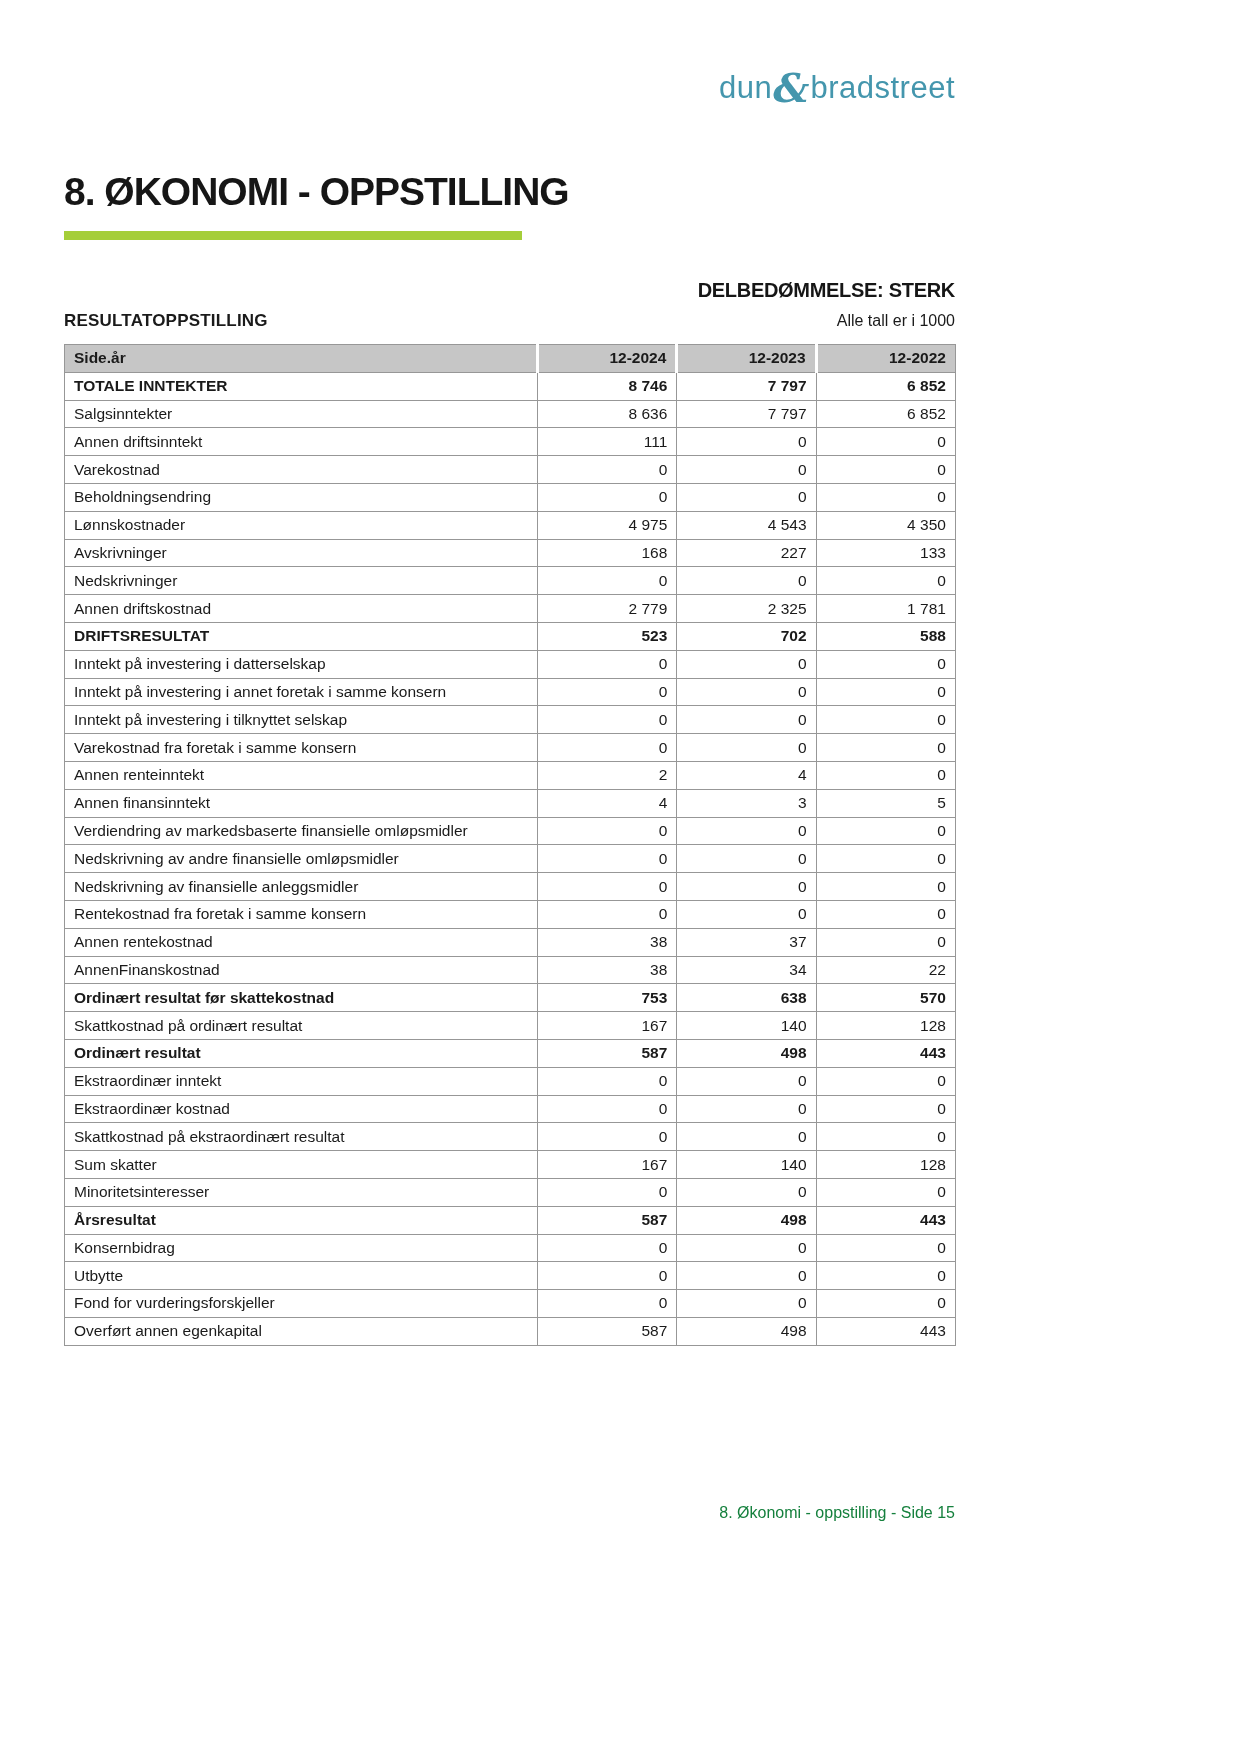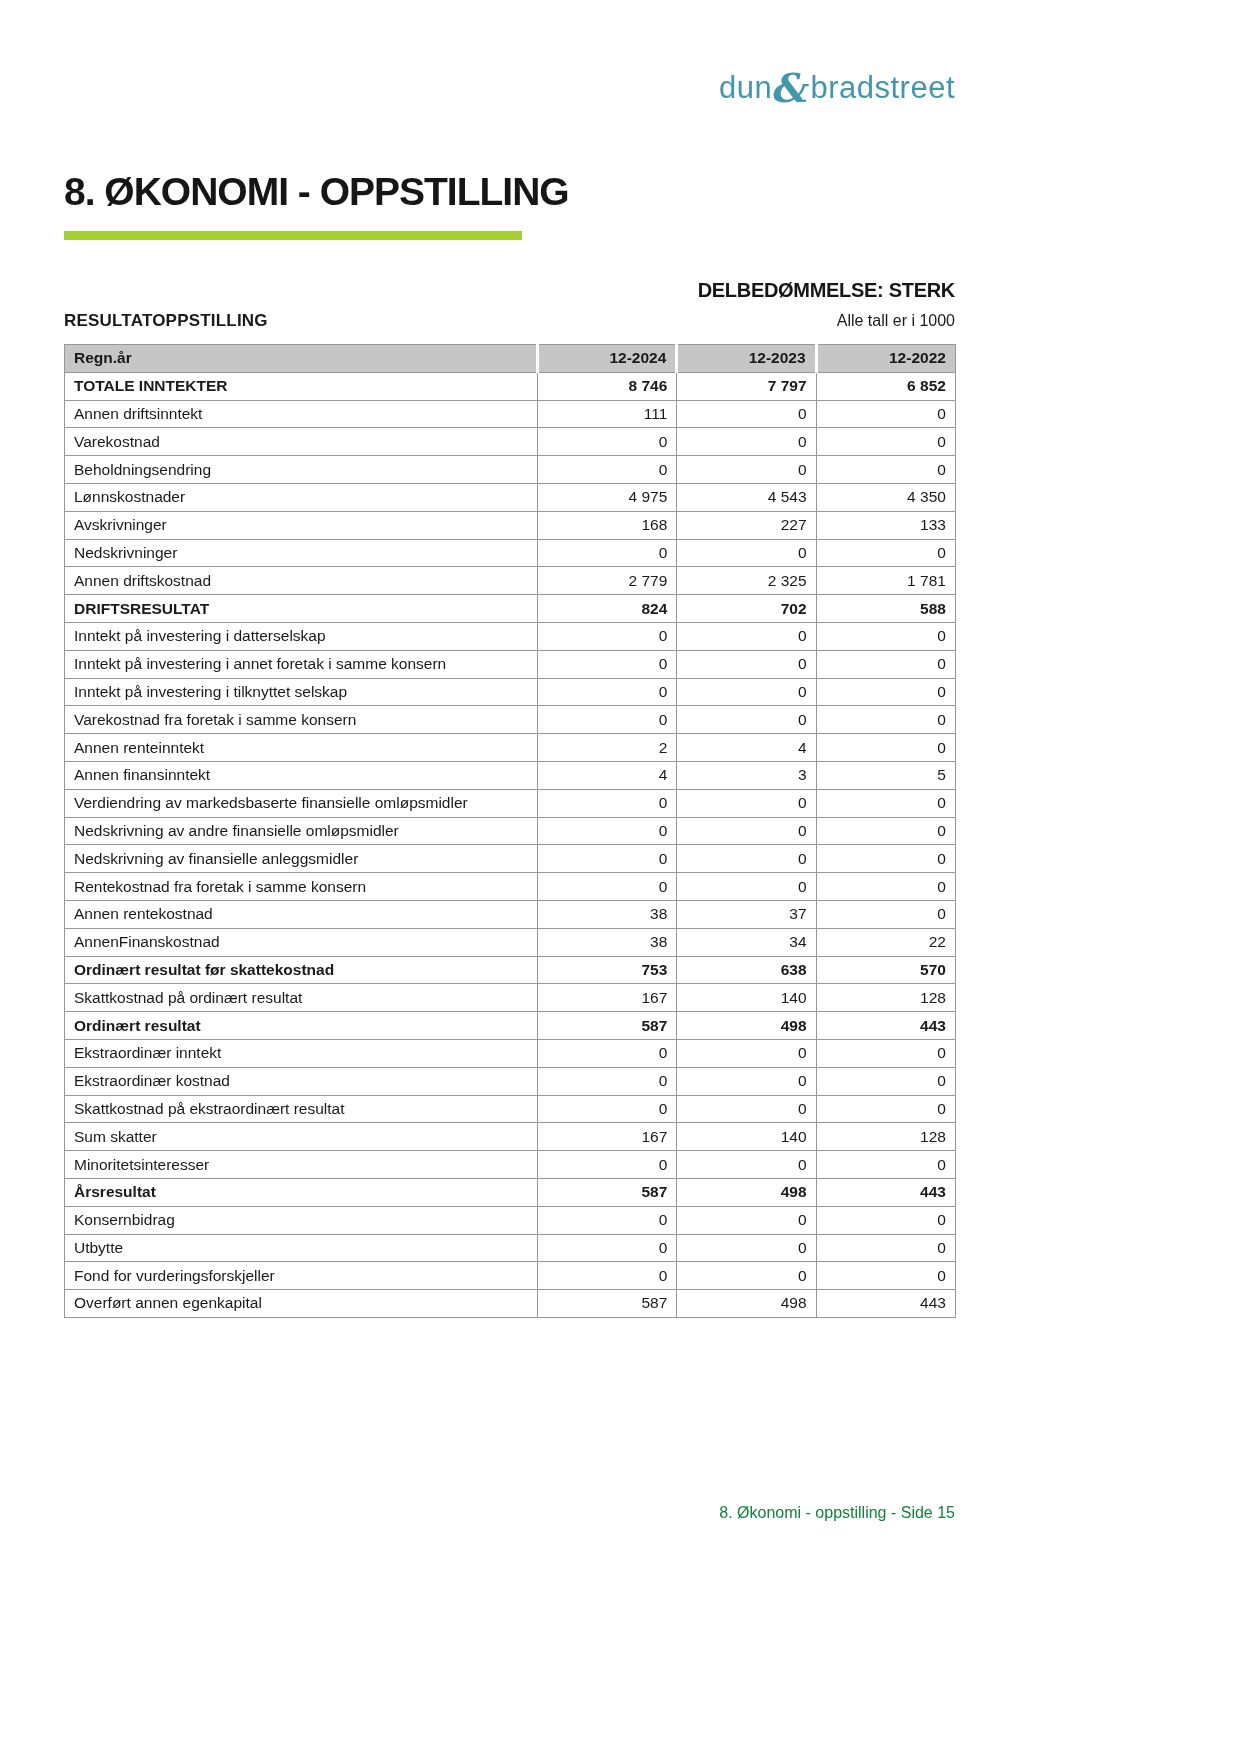--- a/index.html
+++ b/index.html
@@ -151,34 +151,40 @@
 
   <table class="result-table">
     <colgroup>
       <col class="c-label">
         <col class="c-num">
         <col class="c-num">
         <col class="c-num">
     </colgroup>
     <thead>
       <tr>
-        <th class="label-cell">Regn.år</th>
+        <th class="label-cell">Side.år</th>
         <th class="num-cell">12-2024</th>
         <th class="num-cell">12-2023</th>
         <th class="num-cell">12-2022</th>
       </tr>
     </thead>
     <tbody>
         <tr class="bold-row">
           <td class="label-cell">TOTALE INNTEKTER</td>
           <td class="num-cell">8 746</td>
           <td class="num-cell">7 797</td>
           <td class="num-cell">6 852</td>
         </tr>
         <tr>
+          <td class="label-cell">Salgsinntekter</td>
+          <td class="num-cell">8 636</td>
+          <td class="num-cell">7 797</td>
+          <td class="num-cell">6 852</td>
+        </tr>
+        <tr>
           <td class="label-cell">Annen driftsinntekt</td>
           <td class="num-cell">111</td>
           <td class="num-cell">0</td>
           <td class="num-cell">0</td>
         </tr>
         <tr>
           <td class="label-cell">Varekostnad</td>
           <td class="num-cell">0</td>
           <td class="num-cell">0</td>
           <td class="num-cell">0</td>
@@ -208,21 +214,21 @@
           <td class="num-cell">0</td>
         </tr>
         <tr>
           <td class="label-cell">Annen driftskostnad</td>
           <td class="num-cell">2 779</td>
           <td class="num-cell">2 325</td>
           <td class="num-cell">1 781</td>
         </tr>
         <tr class="bold-row">
           <td class="label-cell">DRIFTSRESULTAT</td>
-          <td class="num-cell">824</td>
+          <td class="num-cell">523</td>
           <td class="num-cell">702</td>
           <td class="num-cell">588</td>
         </tr>
         <tr>
           <td class="label-cell">Inntekt på investering i datterselskap</td>
           <td class="num-cell">0</td>
           <td class="num-cell">0</td>
           <td class="num-cell">0</td>
         </tr>
         <tr>

